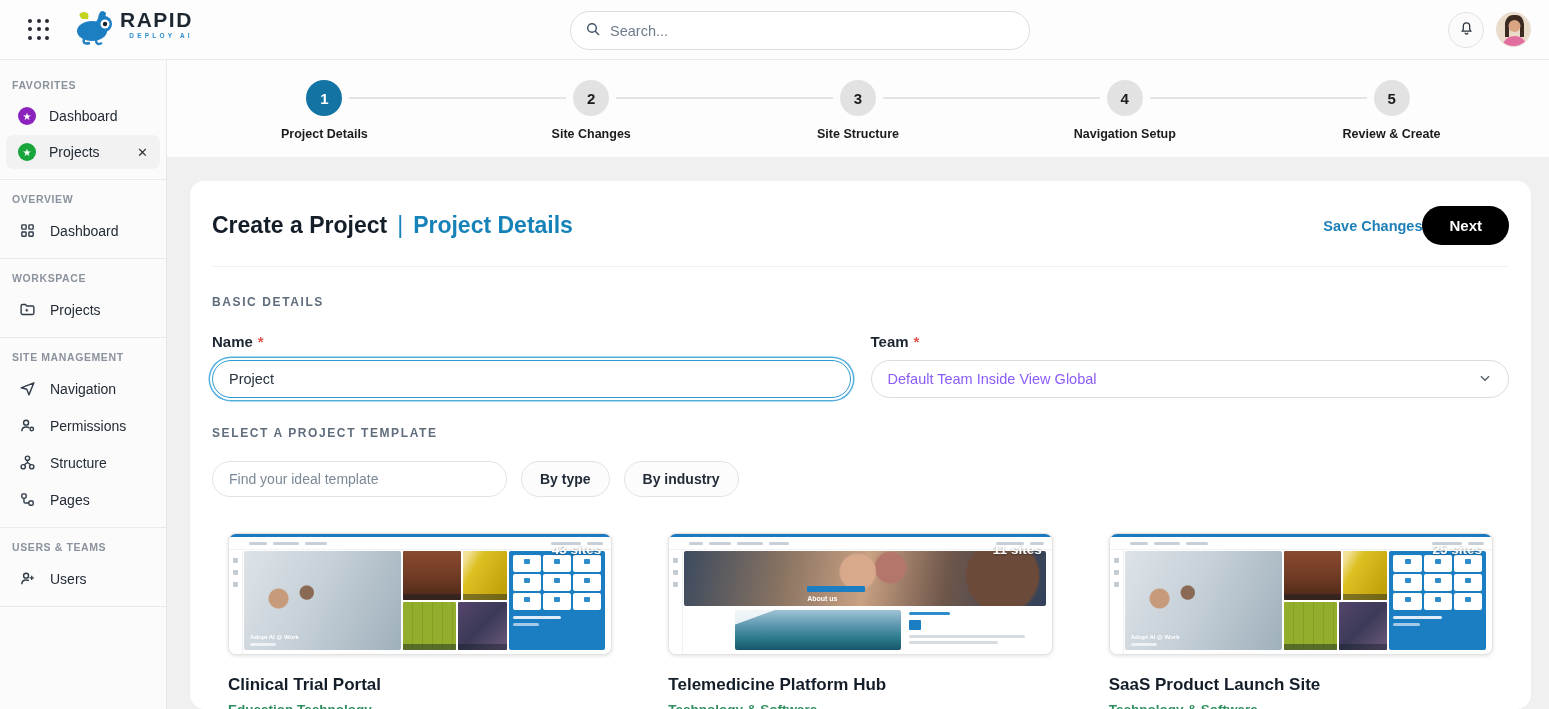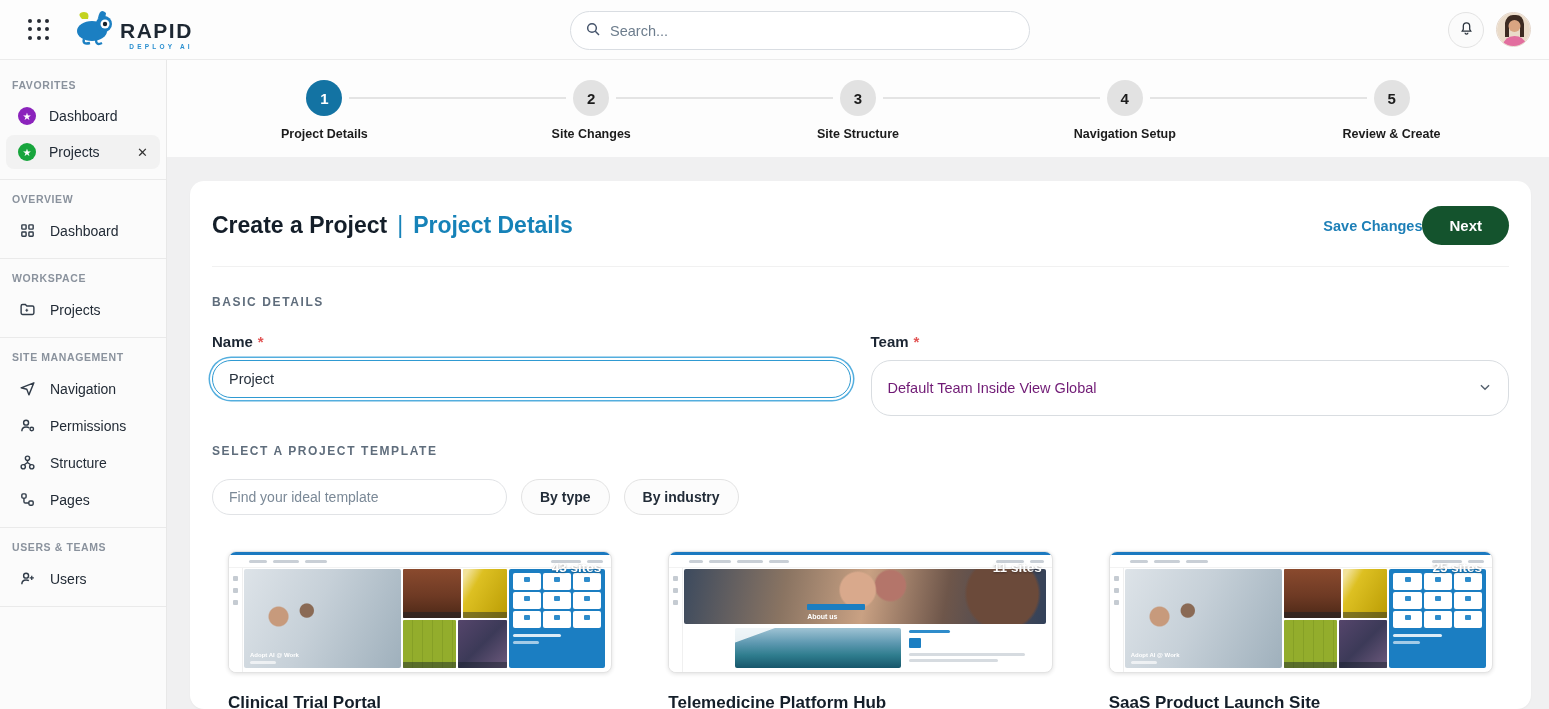--- a/index.html
+++ b/index.html
@@ -3,21 +3,21 @@
 <meta charset="utf-8">
 <style>
   * { margin:0; padding:0; box-sizing:border-box; }
   html,body { width:1549px; height:709px; overflow:hidden; }
   body { font-family:"Liberation Sans", sans-serif; background:#f0f0f1; color:#1b2430; }
 
   
   .topbar { position:relative; height:60px; background:#fdfdfd; border-bottom:1px solid #ebebeb; display:flex; align-items:center; padding:0 18px; z-index:5;}
   .launcher { width:30px; height:30px; display:grid; grid-template-columns:repeat(3,1fr); gap:4px; padding:4px; cursor:pointer; margin-left:6px;}
   .launcher i { width:4px; height:4px; border-radius:50%; background:#262b33; }
-  .brand { display:flex; align-items:flex-end; margin-left:18px; gap:2px; }
+  .brand { display:flex; align-items:flex-start; margin-left:18px; gap:2px; }
   .brand-text { display:flex; flex-direction:column; line-height:1; }
   .brand-name { font-size:21px; font-weight:800; letter-spacing:1.5px; color:#1d2732; }
   .brand-sub { font-size:6.5px; font-weight:700; letter-spacing:3.2px; color:#2a8fd0; margin-top:3px; text-align:right;}
   .search-pill { position:absolute; left:570px; top:11px; width:460px; height:39px; background:#fff; border:1px solid #d9dde2; border-radius:20px; display:flex; align-items:center; padding:0 14px; gap:9px;}
   .search-pill input { border:none; outline:none; flex:1; font-size:14.5px; color:#41505f; background:transparent; font-family:inherit;}
   .search-pill input::placeholder { color:#6d7d8d; }
   .top-right { margin-left:auto; display:flex; align-items:center; gap:12px; }
   .bell-btn { width:36px; height:36px; border-radius:50%; background:#fbfbfb; border:1px solid #e3e3e3; display:flex; align-items:center; justify-content:center; cursor:pointer;}
   .avatar { width:35px; height:35px; border-radius:50%; overflow:hidden; border:1px solid #e5d7cc; cursor:pointer;}
 
@@ -48,29 +48,29 @@
   .step-label { margin-top:11px; font-size:12.5px; font-weight:700; color:#1b1b1b; }
 
   .gray-area { flex:1; background:#f0f0f1; padding:24px 18px 0 23px; overflow:hidden;}
   .card { background:#fff; border-radius:14px; height:100%; padding:0 22px; box-shadow:0 1px 2px rgba(0,0,0,.04);}
   .card-head { display:flex; align-items:center; padding:25px 0 21px; border-bottom:1px solid #f1f1f1;}
   .page-title { font-size:23px; font-weight:800; color:#141e29; }
   .title-sep { font-size:23px; font-weight:400; color:#1682b8; margin:0 10px; }
   .page-subtitle { font-size:23px; font-weight:700; color:#1682b8; }
   .head-actions { margin-left:auto; display:flex; align-items:center; }
   .save-link { font-size:14.5px; font-weight:600; color:#1d7fb7; cursor:pointer; }
-  .next-btn { background:#14532d; color:#fff; border:none; border-radius:22px; padding:11px 27px; font-size:15px; font-weight:600; cursor:pointer; font-family:inherit;}
+  .next-btn { background:#000000; color:#fff; border:none; border-radius:22px; padding:11px 27px; font-size:15px; font-weight:600; cursor:pointer; font-family:inherit;}
 
   .sec-heading { font-size:12px; font-weight:700; letter-spacing:1.6px; color:#5f6d7c; margin-top:28px; }
   .fields-row { display:grid; grid-template-columns:1fr 1fr; gap:20px; margin-top:24px; }
   .field-label { font-size:15px; font-weight:700; color:#1c2633; margin-bottom:10px; display:flex; gap:5px;}
   .req { color:#e25555; }
   .text-input { width:100%; height:38px; border-radius:20px; padding:0 16px; font-size:14.5px; color:#28323e; font-family:inherit; outline:none;}
   .text-input.focused { border:1.5px solid #2f9ad2; box-shadow:0 0 0 2px #ffffff, 0 0 0 3.5px #54aede; }
-  .select-box { width:100%; height:56px; border:1px solid #d9dde1; border-radius:20px; padding:0 16px; display:flex; align-items:center; font-size:14.5px; color:#701a75; cursor:pointer; background:#fff;gap:26px;}
+  .select-box { width:100%; height:38px; border:1px solid #d9dde1; border-radius:20px; padding:0 16px; display:flex; align-items:center; font-size:14.5px; color:#8b5cf6; cursor:pointer; background:#fff;gap:26px;}
   .select-box .chev { margin-left:auto; color:#55616e; }
 
   .filter-row { display:flex; align-items:center; gap:14px; margin-top:21px; }
   .tmpl-search { width:295px; height:36px; border:1px solid #e1e3e6; border-radius:19px; padding:0 16px; font-size:14px; color:#3c4a58; font-family:inherit; outline:none; background:#fff;}
   .tmpl-search::placeholder { color:#7b8997; }
   .pill-btn { height:36px; border:1px solid #e3e3e3; background:#fcfcfc; border-radius:19px; padding:0 18px; font-size:14px; font-weight:600; color:#222c38; cursor:pointer; font-family:inherit;}
 
   .tmpl-grid { display:grid; grid-template-columns:repeat(3,1fr); column-gap:56px; margin-top:36px; padding:0 16px;}
   .tmpl-card { cursor:pointer; }
   .thumb { position:relative; height:122px; background:#fff; border:1px solid #e3e3e3; border-radius:8px; overflow:hidden; box-shadow:0 1px 4px rgba(0,0,0,.12); }

